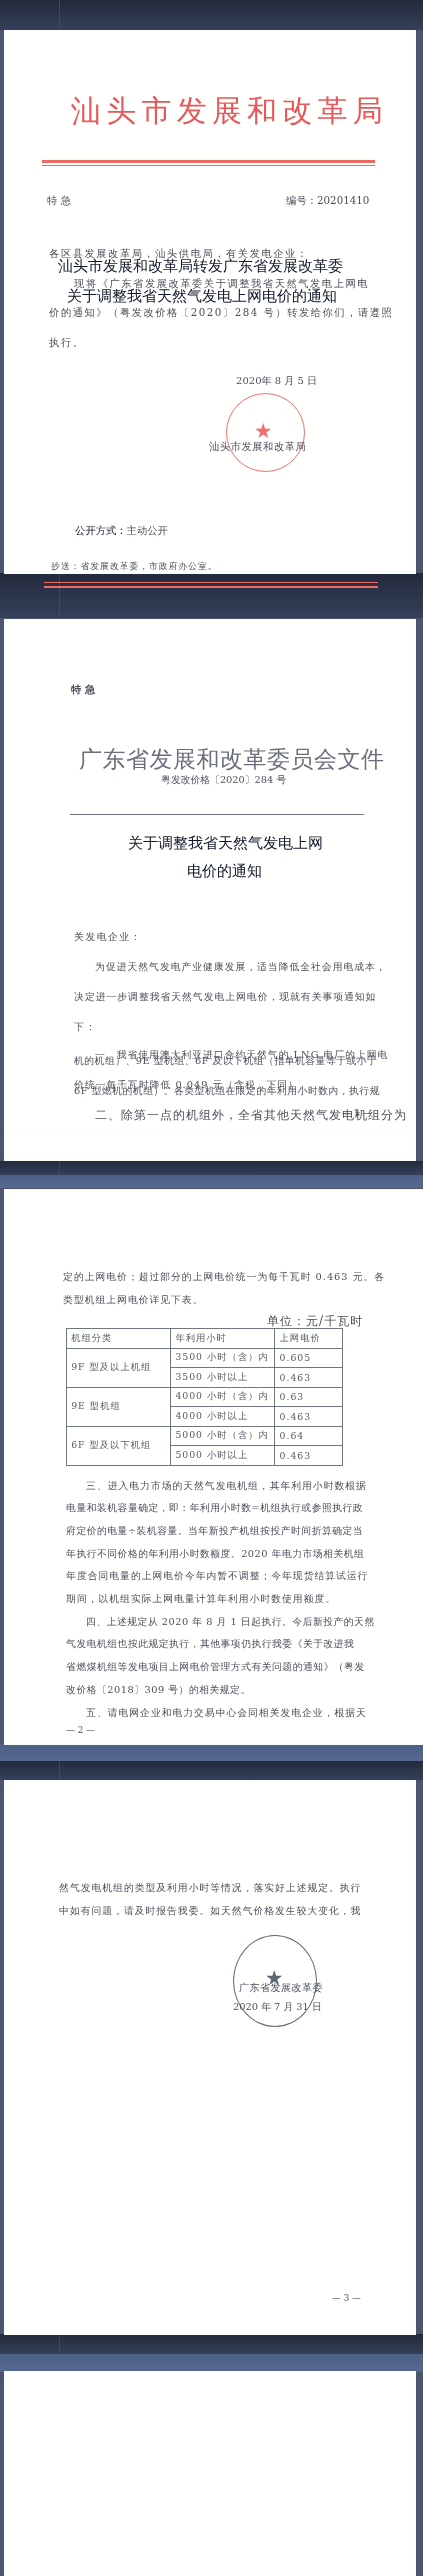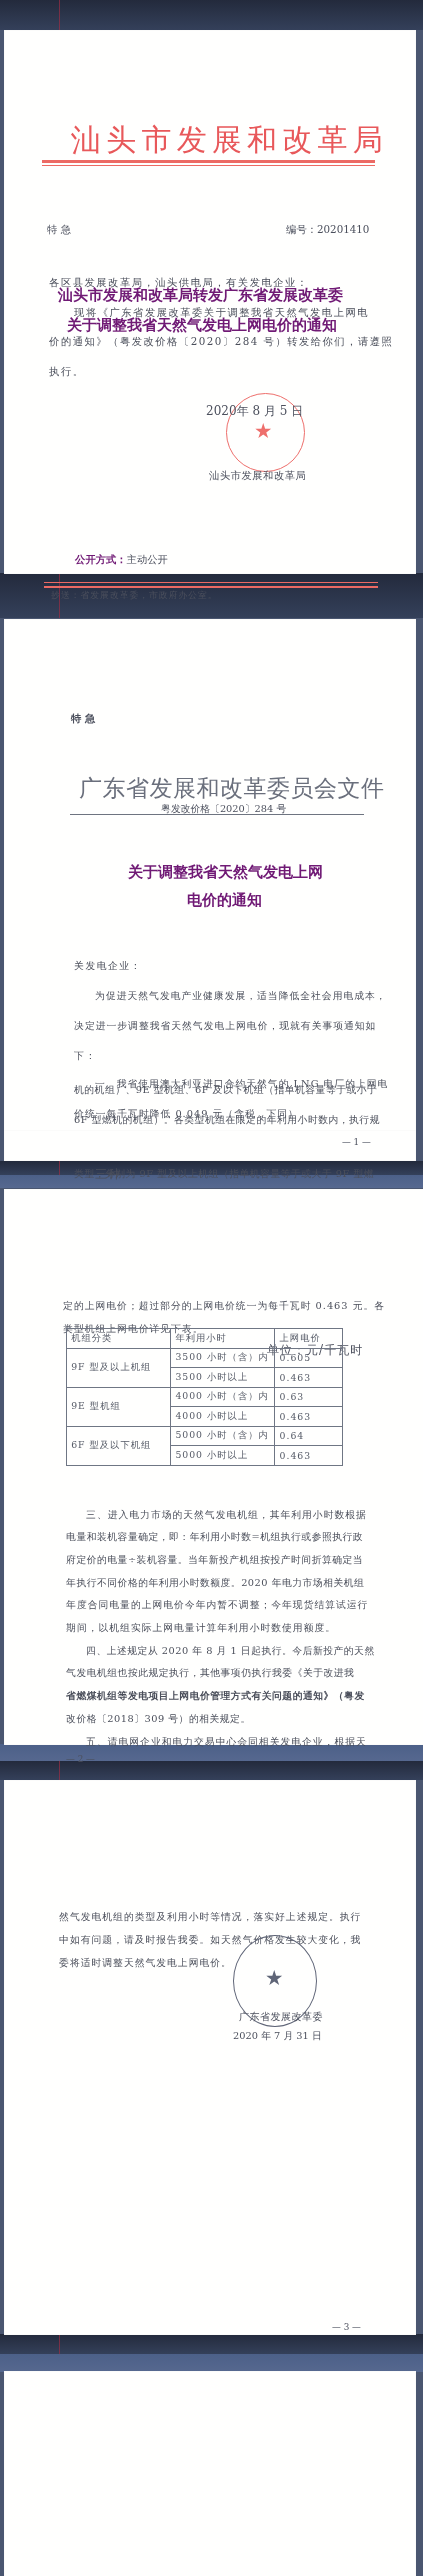--- a/index.html
+++ b/index.html
@@ -17,26 +17,26 @@
     }
     .band.dark { background: linear-gradient(180deg, #232a3c 0%, #34405a 100%); }
     .band.blue { background: linear-gradient(180deg, #4c6088 0%, #56688f 100%); }
     .band .redline {
       position: absolute; left: 59px; top: 0; bottom: 0; width: 0.5px; background: #9a2e45; opacity: .7;
     }
     .page {
       position: absolute; left: 4.1px; width: 412px; background: #fffffe;
       box-shadow: inset 0 0 0 0.5px rgba(0,0,0,0.03);
     } 
-    .abs { position: absolute; margin-top: 29px; }
+    .abs { position: absolute; }
     .red { color: #e8585a; }
     .redbar { position: absolute; background: #ec6a64; }
     .grey-text { color: #4b4f5c; }
     .body-text { font-size: 10.3px; line-height: 30px; letter-spacing: 1.5px; color: #4a4e5a; }
-    .title-bold { font-weight: bold; color: #701a75; }
+    .title-bold { font-weight: normal; color: #0f172a; }
     .hr-grey { position: absolute; height: 1px; background: #6e7480; }
 
     table.price {
       position: absolute; border-collapse: collapse; font-size: 9.3px; color: #555a66;
       font-family: "DejaVu Serif", serif;
     }
     table.price td {
       border: 0.5px solid #6f7684; padding: 0 4.1px; height: 18.5px; letter-spacing: 1px;
     }
     .seal {
@@ -82,21 +82,21 @@
 
   <div class="abs title-bold" style="left:63px;top:257px;font-size:15px;">关于调整我省天然气发电上网电价的通知</div>
   <div class="abs body-text" style="left:70px;top:238px;">现将《广东省发展改革委关于调整我省天然气发电上网电</div>
   <div class="abs body-text" style="left:45px;top:267px;">价的通知》（粤发改价格〔2020〕284 号）转发给你们，请遵照</div>
   <div class="abs body-text" style="left:45px;top:297px;">执行。</div>
 
   <div class="seal red" style="left:222px;top:363px;">
     <div class="star red" style="left:27px;top:27px;color:#ee6f6c;">★</div>
   </div>
   <div class="abs grey-text" style="left:205px;top:410px;font-size:10.3px;letter-spacing:0.5px;">汕头市发展和改革局</div>
-  <div class="abs grey-text" style="left:202px;top:344px;font-size:12px;">2020年 8 月 5 日</div>
+  <div class="abs grey-text" style="left:232px;top:344px;font-size:10px;">2020年 8 月 5 日</div>
 
   <div class="abs" style="left:71px;top:494px;font-size:10.3px;">
     <span class="title-bold">公开方式：</span><span class="grey-text">主动公开</span>
   </div>
   <div class="abs grey-text" style="left:47px;top:531px;font-size:8.8px;letter-spacing:1px;">抄送：省发展改革委，市政府办公室。</div>
   <div class="redbar" style="left:40px;top:552px;width:334px;height:1px;"></div>
   <div class="redbar" style="left:40px;top:556px;width:334px;height:2.1px;"></div>
 </div>
 
 <div class="page" style="top:619px;height:542px;">
@@ -164,30 +164,29 @@
     </table>
 
   <div class="abs body-text" style="left:82px;top:282px;font-size:9.8px;letter-spacing:1px;">三、进入电力市场的天然气发电机组，其年利用小时数根据</div>
   <div class="abs body-text" style="left:62px;top:304px;font-size:9.8px;letter-spacing:0.5px;">电量和装机容量确定，即：年利用小时数=机组执行或参照执行政</div>
   <div class="abs body-text" style="left:62px;top:327px;font-size:9.8px;letter-spacing:0.5px;">府定价的电量÷装机容量。当年新投产机组按投产时间折算确定当</div>
   <div class="abs body-text" style="left:62px;top:350px;font-size:9.8px;letter-spacing:0.5px;">年执行不同价格的年利用小时数额度。2020 年电力市场相关机组</div>
   <div class="abs body-text" style="left:62px;top:395px;font-size:9.8px;letter-spacing:1px;">期间，以机组实际上网电量计算年利用小时数使用额度。</div>
   <div class="abs body-text" style="left:62px;top:372px;font-size:9.8px;letter-spacing:1px;">年度合同电量的上网电价今年内暂不调整；今年现货结算试运行</div>
   <div class="abs body-text" style="left:82px;top:418px;font-size:9.8px;letter-spacing:0.5px;">四、上述规定从 2020 年 8 月 1 日起执行。今后新投产的天然</div>
   <div class="abs body-text" style="left:62px;top:440px;font-size:9.8px;letter-spacing:0.5px;">气发电机组也按此规定执行，其他事项仍执行我委《关于改进我</div>
-  <div class="abs body-text" style="left:62px;top:463px;font-size:9.8px;letter-spacing:0.5px;font-weight:bold;">省燃煤机组等发电项目上网电价管理方式有关问题的通知》（粤发</div>
+  <div class="abs body-text" style="left:62px;top:463px;font-size:9.8px;letter-spacing:0.5px;">省燃煤机组等发电项目上网电价管理方式有关问题的通知》（粤发</div>
   <div class="abs body-text" style="left:62px;top:486px;font-size:9.8px;letter-spacing:0.5px;">改价格〔2018〕309 号）的相关规定。</div>
   <div class="abs body-text" style="left:82px;top:509px;font-size:9.8px;letter-spacing:1px;">五、请电网企业和电力交易中心会同相关发电企业，根据天</div>
   <div class="abs grey-text" style="left:62px;top:536px;font-size:8.8px;">— 2 —</div>
 </div>
 
 <div class="page" style="top:1780px;height:555px;">
   <div class="abs body-text" style="left:55px;top:93px;font-size:9.8px;letter-spacing:1px;">然气发电机组的类型及利用小时等情况，落实好上述规定。执行</div>
   <div class="abs body-text" style="left:55px;top:116px;font-size:9.8px;letter-spacing:1px;">中如有问题，请及时报告我委。如天然气价格发生较大变化，我</div>
-  <div class="abs body-text" style="left:55px;top:139px;font-size:9.8px;letter-spacing:1px;">委将适时调整天然气发电上网电价。</div>
 
   <div class="seal grey" style="left:229px;top:155px;">
     <div class="star" style="left:31px;top:32px;color:#5f6577;">★</div>
   </div>
   <div class="abs grey-text" style="left:235px;top:201px;font-size:10px;letter-spacing:0.5px;">广东省发展改革委</div>
   <div class="abs grey-text" style="left:229px;top:221px;font-size:9.8px;">2020 年 7 月 31 日</div>
 
   <div class="abs grey-text" style="left:328px;top:513px;font-size:8.8px;">— 3 —</div>
 </div>
 

